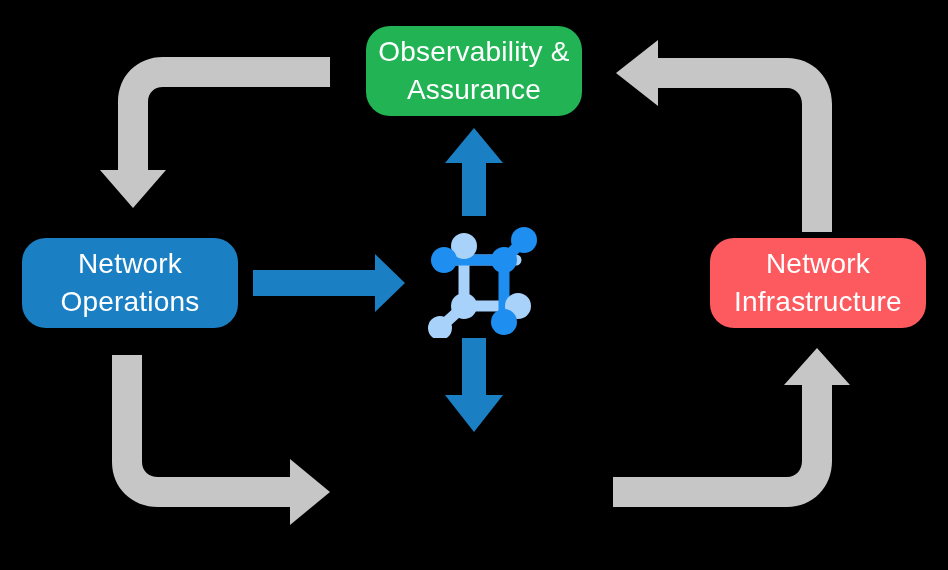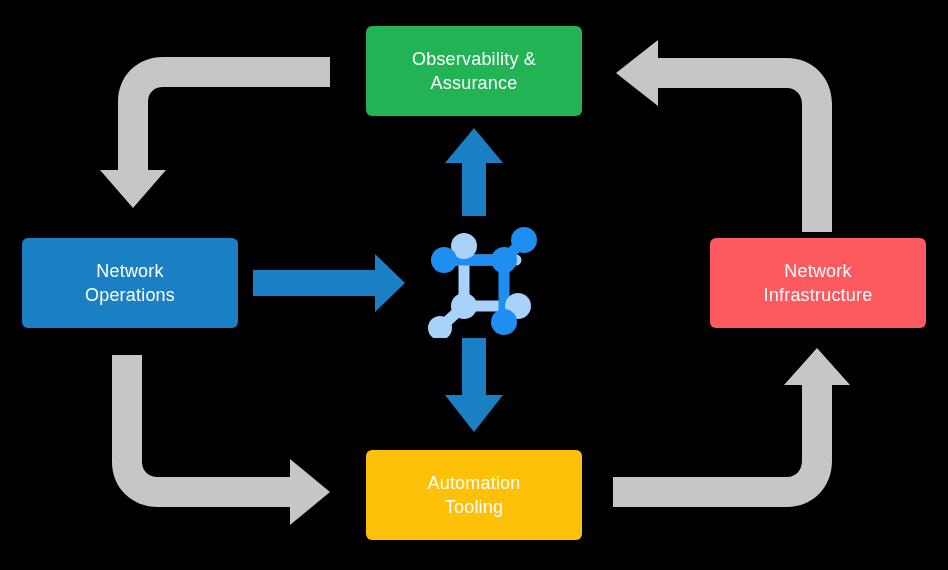--- a/index.html
+++ b/index.html
@@ -14,23 +14,23 @@
     background: #000000;
     overflow: hidden;
     font-family: "Liberation Sans", sans-serif;
   }
   .node-box {
     position: absolute;
     display: flex;
     align-items: center;
     justify-content: center;
     text-align: center;
-    border-radius: 6px;
+    border-radius: 24px;
     color: #ffffff;
-    font-size: 18px;
+    font-size: 28px;
     line-height: 1.35;
     font-weight: 400;
     letter-spacing: 0.2px;
     box-sizing: border-box;
     padding: 6px 10px;
   }
   .node-box .label { display: block; white-space: pre-line; }
 
   #box-observability { left: 366px; top: 26px;  width: 216px; height: 90px; background: #22b355; }
   #box-network-ops   { left: 22px;  top: 238px; width: 216px; height: 90px; background: #1b7fc4; }
@@ -177,18 +177,14 @@
   <div class="node-box" id="box-network-ops">
     <span class="label">Network
 Operations</span>
   </div>
 
   <div class="node-box" id="box-network-infra">
     <span class="label">Network
 Infrastructure</span>
   </div>
 
-  <div class="node-box" id="box-automation">
-    <span class="label">Automation
-Tooling</span>
-  </div>
 
 </div>
 
 </body></html>

